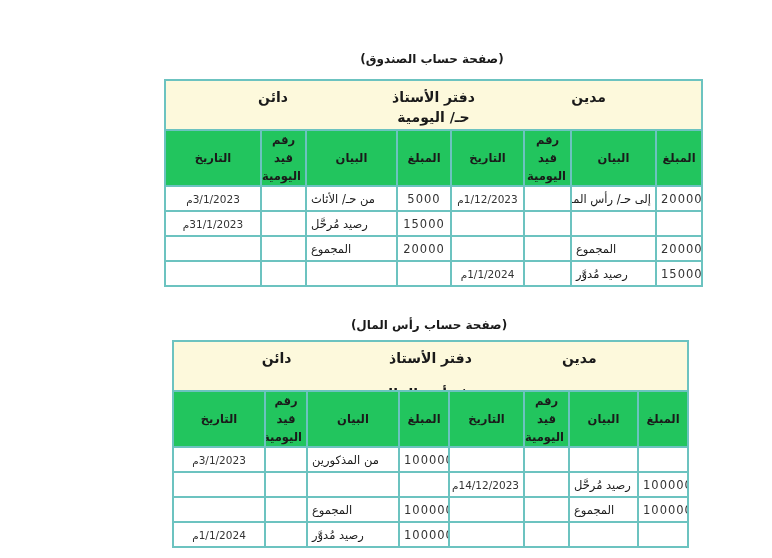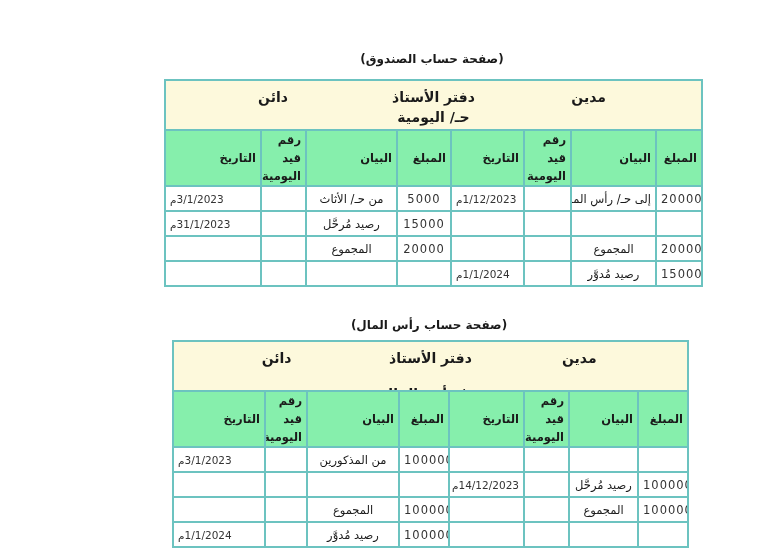--- a/index.html
+++ b/index.html
@@ -48,45 +48,45 @@
       height: 100%;
     }
     .band-text {
       position: absolute;
       font-size: 14px;
       font-weight: bold;
       white-space: nowrap;
       transform: translateX(50%);
     }
     .ledger .colhead {
-      background: #86efac;
-      text-align: right;
+      background: #22c55e;
+      text-align: center;
       font-weight: bold;
       font-size: 11.5px;
       height: 49px;
       line-height: 18px;
       white-space: normal;
     }
     .ledger .cell {
       height: 23px;
       background: #ffffff;
     }
     .cell-amount {
       text-align: center;
       direction: ltr;
       font-family: "DejaVu Sans", sans-serif;
       letter-spacing: 1px;
       font-size: 10.5px;
       color: #333;
     }
     .cell-desc {
-      text-align: center;
+      text-align: left;
     }
     .cell-date {
-      text-align: left;
+      text-align: center;
       margin-left: 30px;
     }
     .date-text {
       direction: rtl;
       unicode-bidi: isolate;
       font-size: 10.5px;
       letter-spacing: 0.5px;
       color: #333;
     }
   </style>

